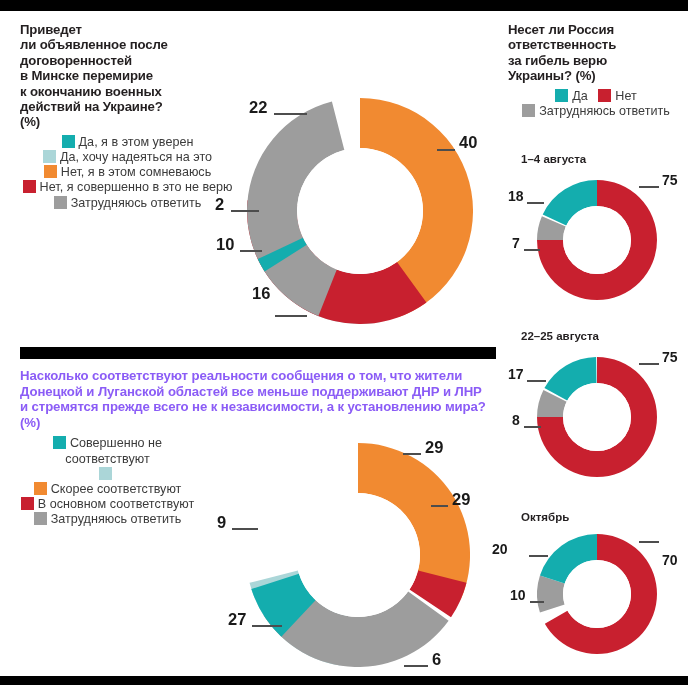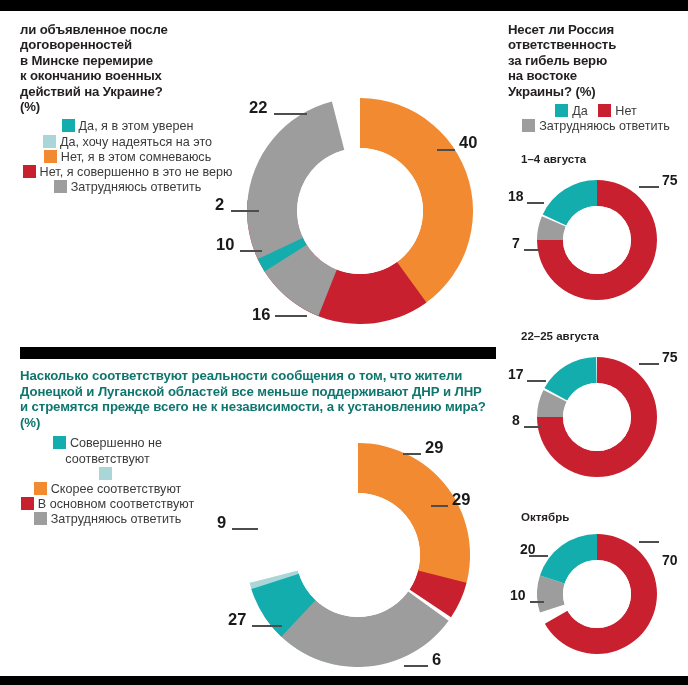--- a/index.html
+++ b/index.html
@@ -15,21 +15,21 @@
   .col-left{position:absolute;left:20px;top:22px;width:215px;}
   .col-right{position:absolute;left:508px;top:22px;width:176px;}
   .col-bottom-left{position:absolute;left:20px;top:368px;width:470px;}
 
   .q-title{
     font-weight:bold;font-size:13.2px;line-height:15.4px;
     letter-spacing:-0.15px;color:#231f20;margin:0 0 5px 0;
   }
   .q-title-wide{
     font-weight:bold;font-size:13.2px;line-height:15.6px;
-    letter-spacing:-0.1px;color:#0f766e;margin:0 5px 6px 0;width:470px;
+    letter-spacing:-0.1px;color:#8b5cf6;margin:0 5px 6px 0;width:470px;
   }
   .q-title span{display:block;}
 
   .legend{margin:0;padding:0;text-align:center;}
   .legend-row{
     font-size:12.6px;line-height:15.2px;color:#3b3b3b;
     margin:0 0 0 0;
   }
   .sw{
     display:inline-block;width:13px;height:13px;vertical-align:-2px;
@@ -54,20 +54,21 @@
 </style>
 </head>
 <body>
 
 <div class="bar-top"></div>
 <div class="bar-mid"></div>
 <div class="bar-bottom"></div>
 
 <div class="col-left">
   <div class="q-title">
+    <span>Приведет</span>
     <span>ли объявленное после</span>
     <span>договоренностей</span>
     <span>в Минске перемирие</span>
     <span>к окончанию военных</span>
     <span>действий на Украине?</span>
     <span>(%)</span>
   </div>
   <div class="legend">
     <div class="legend-row"><span class="sw" style="background:#14ADAE"></span><span>Да, я в этом уверен</span></div>
     <div class="legend-row"><span class="sw" style="background:#ABD6D8"></span><span>Да, хочу надеяться на это</span></div>
@@ -84,33 +85,32 @@
     <path fill="#C8202F" d="M 0,-113 A 113,113 0 0 1 84.76,74.73 L 47.25,41.66 A 63,63 0 0 0 0,-63 Z" transform="rotate(144)"></path>
     <path fill="#9D9D9D" d="M 0,-113 A 113,113 0 0 1 66.42,91.41 L 37.03,50.96 A 63,63 0 0 0 0,-63 Z" transform="rotate(201.6)"></path>
     <path fill="#14ADAE" d="M 0,-113 A 113,113 0 0 1 14.15,-112.11 L 7.89,-62.51 A 63,63 0 0 0 0,-63 Z" transform="rotate(237.6)"></path>
     <circle r="63" fill="#ffffff"></circle>
   </g>
 </svg>
 <div class="lbl lbl-big" style="left:249px;top:98px">22</div>
 <div class="leader" style="left:274px;top:113px;width:33px"></div>
 <div class="lbl lbl-big" style="left:459px;top:133px">40</div>
 <div class="leader" style="left:437px;top:149px;width:18px"></div>
-<div class="lbl lbl-big" style="left:252px;top:305px">16</div>
+<div class="lbl lbl-big" style="left:252px;top:284px">16</div>
 <div class="leader" style="left:275px;top:315px;width:32px"></div>
 <div class="lbl lbl-big" style="left:216px;top:235px">10</div>
 <div class="leader" style="left:240px;top:250px;width:22px"></div>
 <div class="lbl lbl-big" style="left:215px;top:195px">2</div>
 <div class="leader" style="left:231px;top:210px;width:28px"></div>
 
 <div class="col-right">
   <div class="q-title">
     <span>Несет ли Россия</span>
     <span>ответственность</span>
     <span>за гибель верю</span>
-    <span>на востоке</span>
     <span>Украины? (%)</span>
   </div>
   <div class="legend">
     <div class="legend-row">
       <span class="sw" style="background:#14ADAE"></span><span>Да</span>
       <span class="sw" style="background:#C8202F;margin-left:7px"></span><span>Нет</span>
     </div>
     <div class="legend-row"><span class="sw" style="background:#9D9D9D"></span><span>Затрудняюсь ответить</span></div>
   </div>
 </div>
@@ -151,21 +151,21 @@
 <svg class="donut" style="left:537px;top:534px" width="120" height="120" viewBox="0 0 120 120">
   <g transform="translate(60,60)">
     <path fill="#C8202F" d="M 0,-60 A 60,60 0 1 1 -52.17,29.65 L -29.56,16.80 A 34,34 0 1 0 0,-34 Z" transform="rotate(0)"></path>
     <path fill="#9D9D9D" d="M 0,-60 A 60,60 0 0 1 35.27,-48.54 L 19.99,-27.50 A 34,34 0 0 0 0,-34 Z" transform="rotate(252)"></path>
     <path fill="#14ADAE" d="M 0,-60 A 60,60 0 0 1 57.06,-18.54 L 32.33,-10.51 A 34,34 0 0 0 0,-34 Z" transform="rotate(288)"></path>
     <circle r="34" fill="#ffffff"></circle>
   </g>
 </svg>
 <div class="lbl lbl-sm" style="left:662px;top:552px">70</div>
 <div class="leader" style="left:639px;top:541px;width:20px"></div>
-<div class="lbl lbl-sm" style="left:520px;top:541px">20</div>
+<div class="lbl lbl-sm" style="left:492px;top:541px">20</div>
 <div class="leader" style="left:529px;top:555px;width:19px"></div>
 <div class="lbl lbl-sm" style="left:510px;top:587px">10</div>
 <div class="leader" style="left:530px;top:601px;width:14px"></div>
 
 <div class="col-bottom-left">
   <div class="q-title-wide">
     <span>Насколько соответствуют реальности сообщения</span>
     <span>о том, что жители Донецкой и Луганской областей</span>
     <span>все меньше поддерживают ДНР и ЛНР и стремятся</span>
     <span>прежде всего не к независимости, а к установлению</span>

